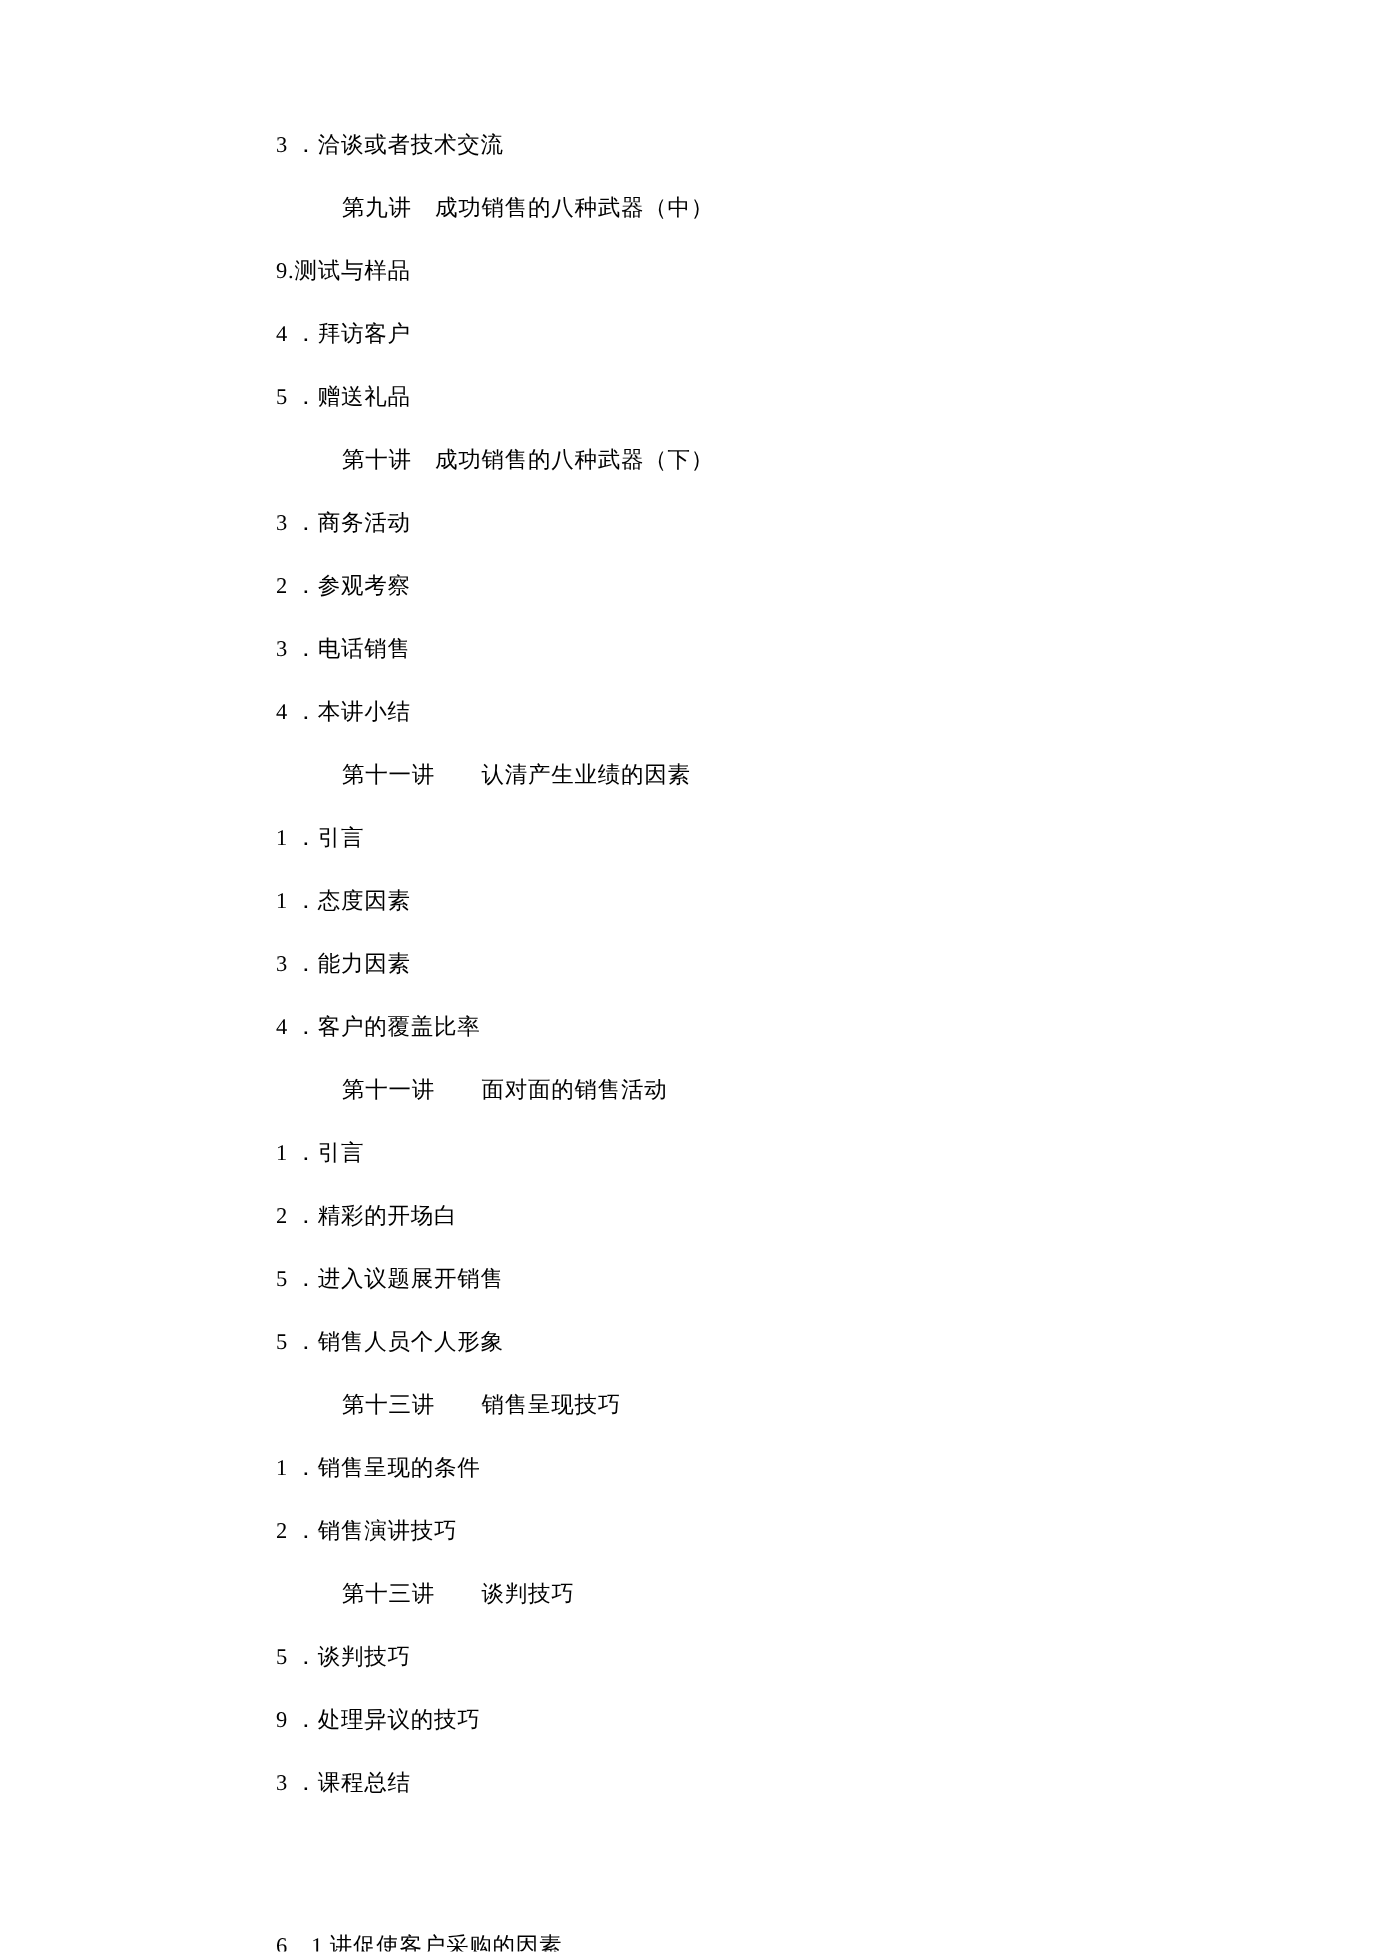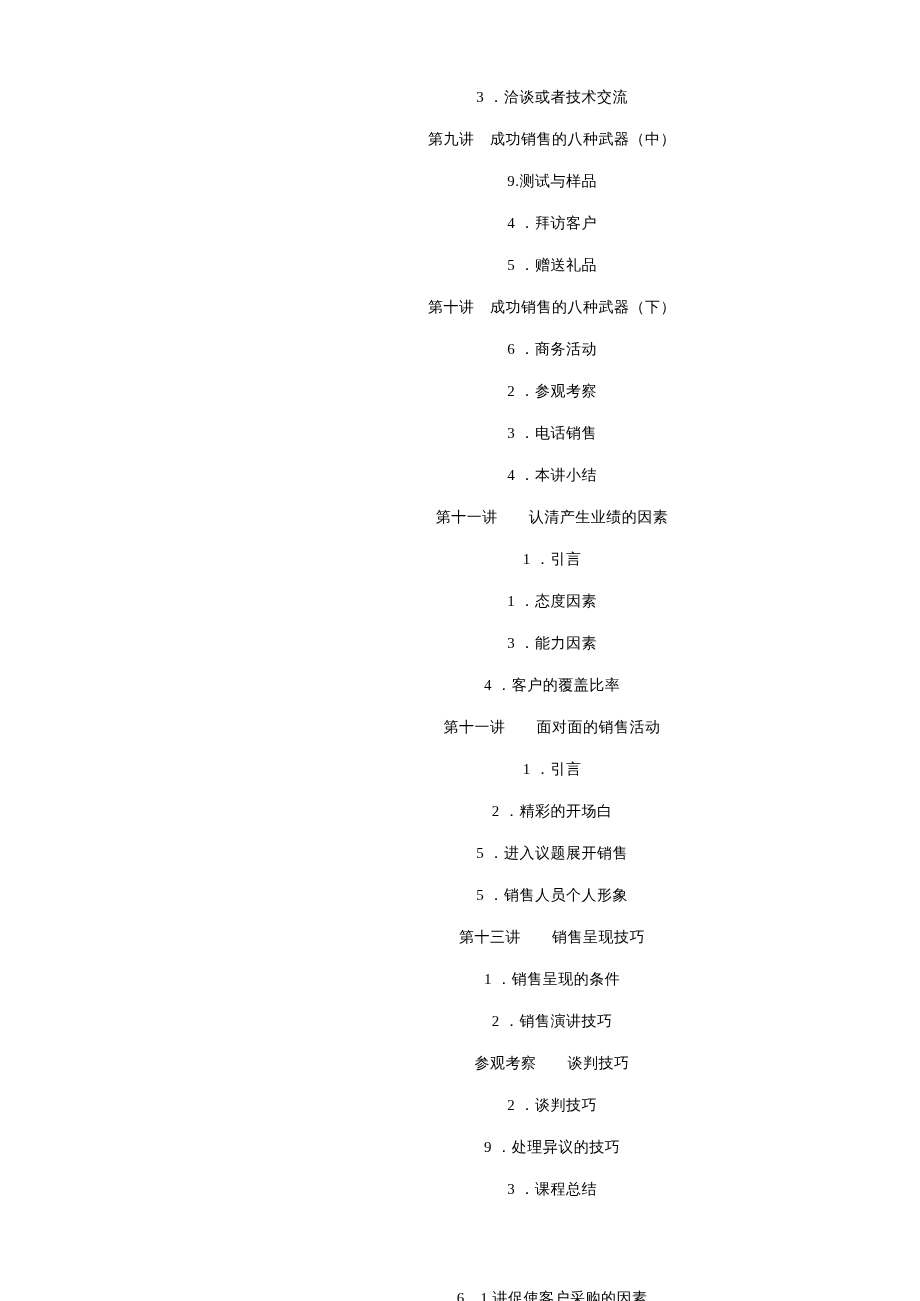--- a/index.html
+++ b/index.html
@@ -1,71 +1,71 @@
 <!DOCTYPE html>
 <html><head>
   <meta charset="utf-8">
   <style>
     * {
       margin: 0;
       padding: 0;
       box-sizing: border-box;
-      text-align: center;
     }
     body {
       background-color: #ffffff;
       font-family: "SimSun", "宋体", serif;
       width: 920px;
       height: 1301px;
       padding-top: 90px;
       padding-left: 184px;
       font-size: 15px;
       color: #000000;
       line-height: 1.0;
     }
     .content-line {
       margin-bottom: 27px;
       letter-spacing: 0.5px;
     }
     .section-header {
       margin-bottom: 27px;
       letter-spacing: 0.5px;
+      margin-left: 44px;
     }
     .spacer {
       height: 40px;
     }
     .footer-line {
       margin-top: 27px;
       letter-spacing: 0.5px;
     }
   </style>
 </head>
 <body>
 
 <div class="content-line">3 ．洽谈或者技术交流</div>
 <div class="section-header">第九讲　成功销售的八种武器（中）</div>
 <div class="content-line">9.测试与样品</div>
 <div class="content-line">4 ．拜访客户</div>
 <div class="content-line">5 ．赠送礼品</div>
 <div class="section-header">第十讲　成功销售的八种武器（下）</div>
-<div class="content-line">6 ．商务活动</div>
+<div class="content-line">3 ．商务活动</div>
 <div class="content-line">2 ．参观考察</div>
 <div class="content-line">3 ．电话销售</div>
 <div class="content-line">4 ．本讲小结</div>
 <div class="section-header">第十一讲　　认清产生业绩的因素</div>
 <div class="content-line">1 ．引言</div>
 <div class="content-line">1 ．态度因素</div>
 <div class="content-line">3 ．能力因素</div>
 <div class="content-line">4 ．客户的覆盖比率</div>
 <div class="section-header">第十一讲　　面对面的销售活动</div>
 <div class="content-line">1 ．引言</div>
 <div class="content-line">2 ．精彩的开场白</div>
 <div class="content-line">5 ．进入议题展开销售</div>
 <div class="content-line">5 ．销售人员个人形象</div>
 <div class="section-header">第十三讲　　销售呈现技巧</div>
 <div class="content-line">1 ．销售呈现的条件</div>
 <div class="content-line">2 ．销售演讲技巧</div>
-<div class="section-header">参观考察　　谈判技巧</div>
-<div class="content-line">2 ．谈判技巧</div>
+<div class="section-header">第十三讲　　谈判技巧</div>
+<div class="content-line">5 ．谈判技巧</div>
 <div class="content-line">9 ．处理异议的技巧</div>
 <div class="content-line">3 ．课程总结</div>
 <div class="spacer"></div>
 <div class="footer-line">6　1 讲促使客户采购的因素</div>
 
 </body></html>

